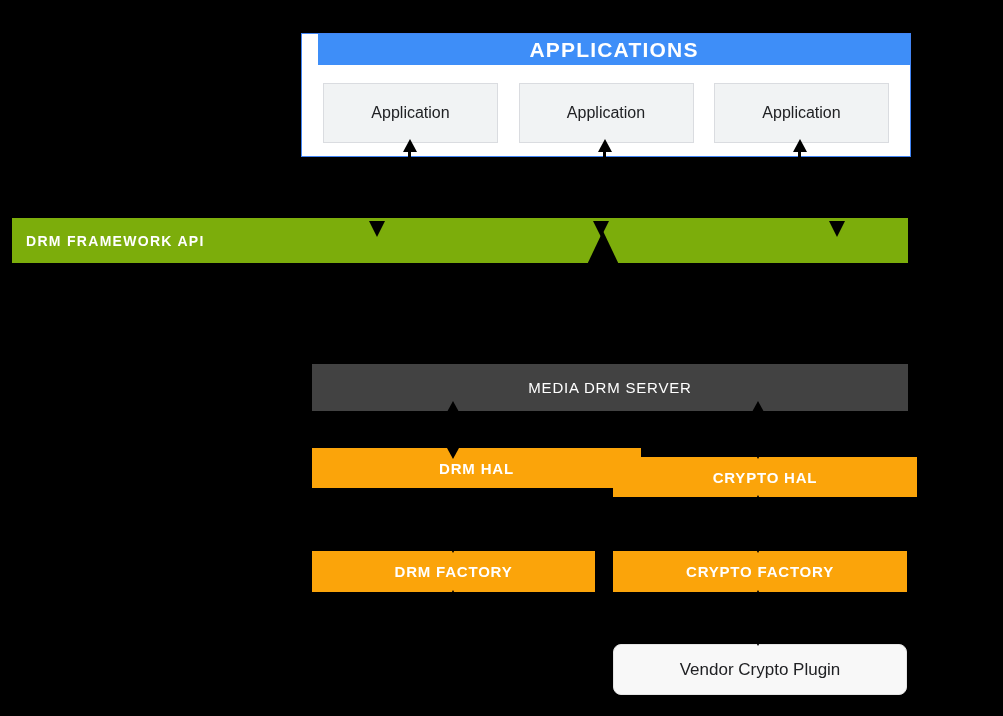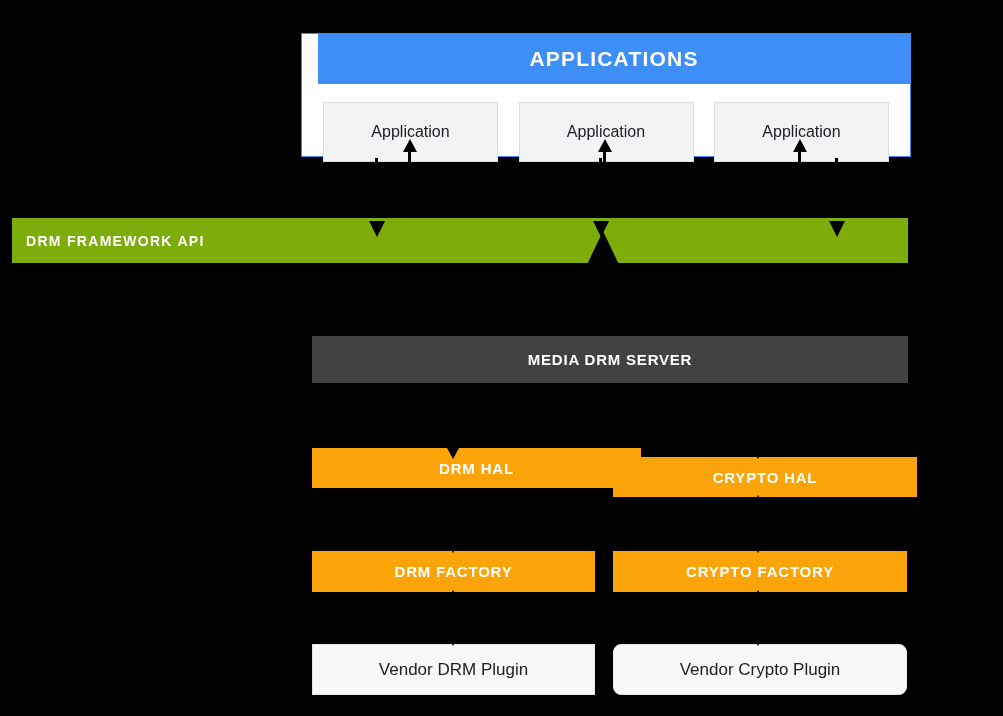--- a/index.html
+++ b/index.html
@@ -11,21 +11,21 @@
     font-family: "Liberation Sans", sans-serif;
     overflow: hidden;
   }
   
   .apps-container {
     position: absolute; left: 301px; top: 33px; width: 610px; height: 124px;
     background: #fff; border: 1px solid var(--border-blue, #4285F4);
     box-sizing: border-box;
   }
   .apps-header {
-    height: 50px; background: var(--blue, #3E8EF8);
+    height: 31px; background: var(--blue, #3E8EF8);
     color: #fff; font-size: 21px; font-weight: bold; letter-spacing: 1.2px;
     display: flex; align-items: center; justify-content: center; margin-left: 16px;
   }
   .apps-body {
     display: flex; justify-content: space-between;
     padding: 18px 21px 0 21px;
   }
   .app-box {
     width: 175px; height: 60px; box-sizing: border-box;
     background: var(--box-bg, #F1F3F4); border: 1px solid var(--box-border, #DADCE0);
@@ -37,23 +37,23 @@
     position: absolute; box-sizing: border-box;
     display: flex; align-items: center; justify-content: center;
   }
   .green-bar {
     left: 12px; top: 218px; width: 896px; height: 45px;
     background: var(--green, #7CAD0B);
     color: #fff; font-size: 14px; font-weight: bold; letter-spacing: 1.3px;
     justify-content: flex-start; padding-left: 14px;
   }
   .gray-bar {
-    left: 312px; top: 336px; width: 596px; height: 47px;
+    left: 312px; top: 364px; width: 596px; height: 47px;
     background: var(--dark-gray, #424242);
-    color: #fff; font-size: 15px; font-weight: bold; letter-spacing: 0.8px;
+    color: #fff; font-size: 15px; font-weight: normal; letter-spacing: 0.8px;
   }
   .obox {
     background: var(--orange, #FBA40A);
     color: #fff; font-size: 15px; font-weight: bold; letter-spacing: 0.8px;
     height: 40px;
   }
   .drm-hal      { left: 312px; top: 448px; width: 329px; }
   .crypto-hal   { left: 613px; top: 457px; width: 304px; }
   .drm-factory  { left: 312px; top: 551px; width: 283px; height: 41px; }
   .crypto-factory{ left: 613px; top: 551px; width: 294px; height: 41px; }
@@ -127,16 +127,15 @@
   <div class="obox drm-factory">DRM FACTORY</div>
   <div class="obox crypto-factory">CRYPTO FACTORY</div>
 
   <div class="tri tri-up-sm" style="left:447px; top:590px; z-index:2;"></div>
   <div class="stem" style="left:452px; top:595px; width:2px; height:46px;"></div>
   <div class="tri tri-down-sm" style="left:447px; top:635px; z-index:2;"></div>
   <div class="tri tri-up-sm" style="left:752px; top:590px; z-index:2;"></div>
   <div class="stem" style="left:757px; top:595px; width:2px; height:46px;"></div>
   <div class="tri tri-down-sm" style="left:752px; top:635px; z-index:2;"></div>
 
-  <div class="vbox vendor-drm">Vendor DRM Plugin</div>
   <div class="vbox vendor-crypto">Vendor Crypto Plugin</div>
 
 </div>
 
 </body></html>

